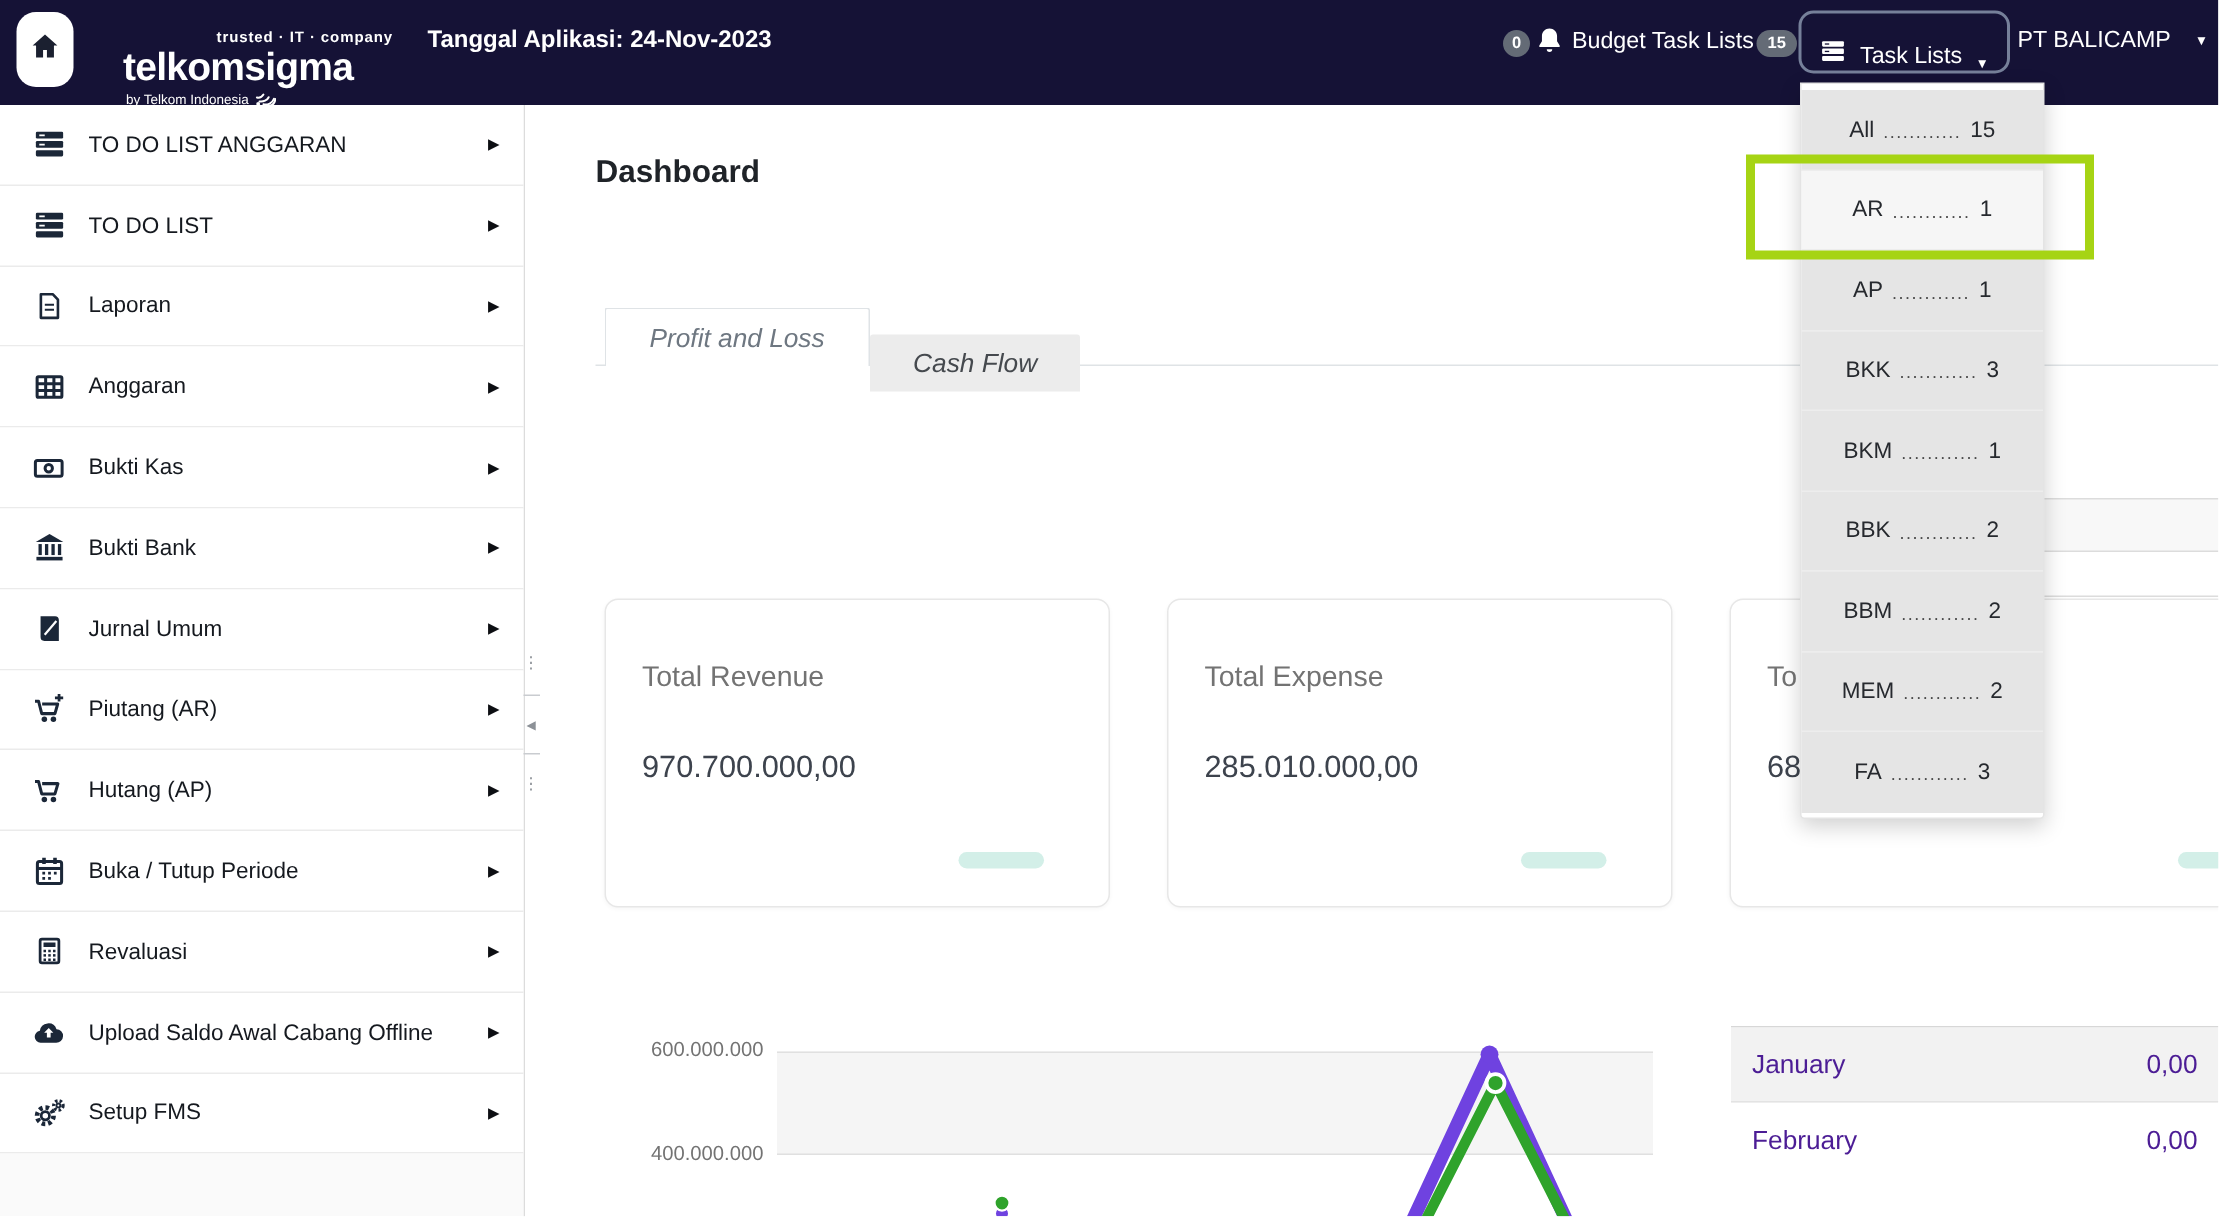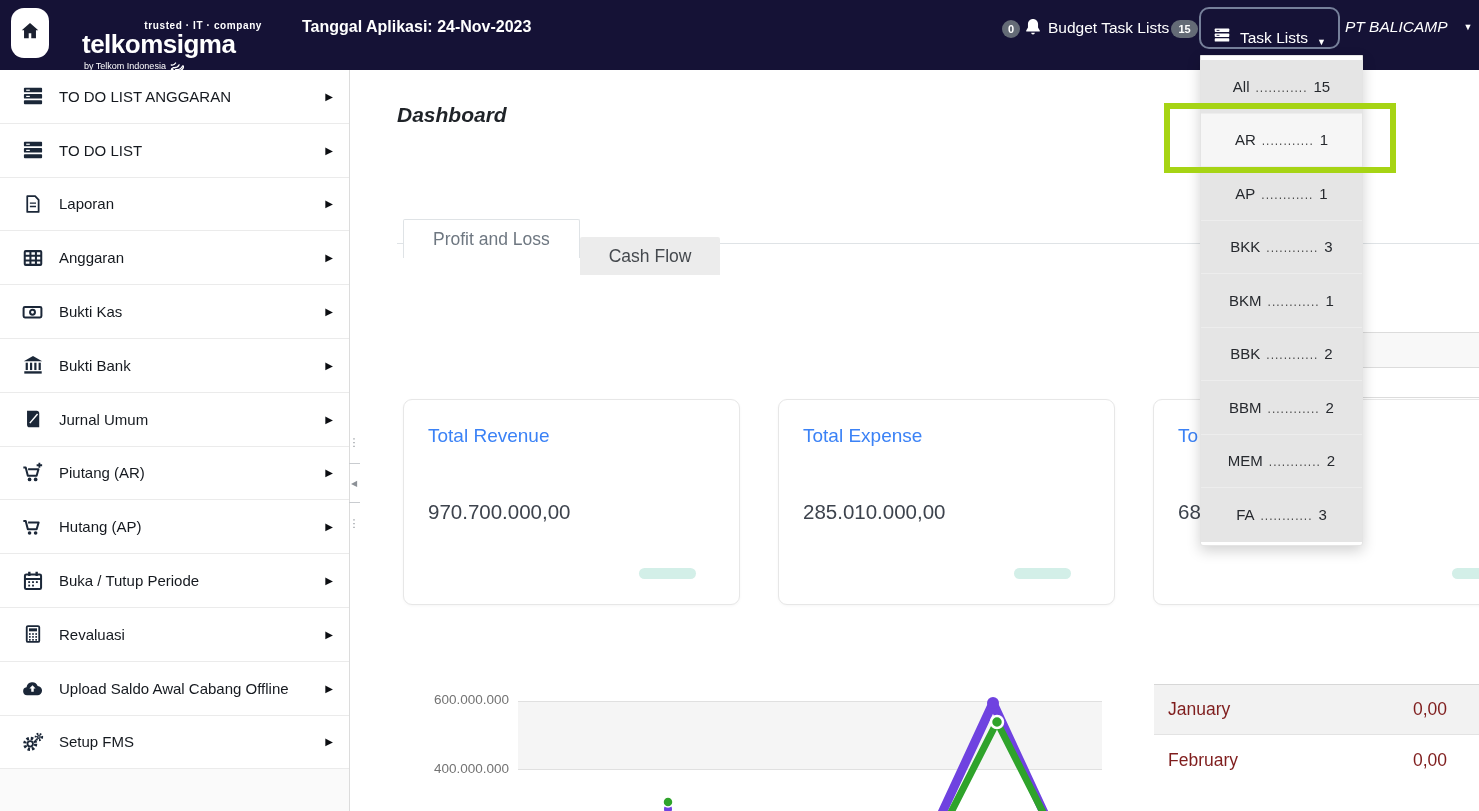--- a/index.html
+++ b/index.html
@@ -7,70 +7,70 @@
   body { font-family:"Liberation Sans", sans-serif; }
   .app { position:relative; width:1479px; height:811px; overflow:hidden; background:#fff; }
 
   
   .hdr { position:absolute; left:0; top:0; width:1479px; height:70px; background:#151236; z-index:20; }
   .home-btn { position:absolute; left:11px; top:8px; width:38px; height:50px; background:#fff; border-radius:13px; display:flex; align-items:center; justify-content:center; cursor:pointer; }
   .logo-wrap { position:absolute; left:82px; top:10px; width:180px; color:#fff;margin-top:10px; }
   .logo-top { font-size:10px; letter-spacing:.6px; text-align:right; font-weight:bold; }
   .logo-name { font-size:26px; font-weight:bold; letter-spacing:-.5px; line-height:1.05; }
   .logo-sub { font-size:9px; display:flex; align-items:center; gap:3px; margin-left:2px; }
-  .app-date { position:absolute; left:302px; top:18px; color:#fff; font-size:16px; font-weight:bold; }
+  .app-date { position:absolute; left:285px; top:18px; color:#fff; font-size:16px; font-weight:bold; }
   .hdr-badge { background:#646b76; color:#fff; display:flex; align-items:center; justify-content:center; font-size:11px; font-weight:bold; }
   .badge-0 { position:absolute; left:1002px; top:20px; width:18px; height:18px; border-radius:50%; }
   .badge-15 { position:absolute; left:1171px; top:20px; width:27px; height:18px; border-radius:9px; }
   .bell-wrap { position:absolute; left:1022px; top:15px; width:22px; height:26px; }
   .budget-label { position:absolute; left:1048px; top:19px; color:#fff; font-size:15.5px; font-weight:500; cursor:pointer; }
   .task-btn { position:absolute; left:1199px; top:7px; height:42px; padding:0 12px; border:2px solid #76809a; border-radius:10px; display:flex; align-items:flex-end; gap:9px; color:#fff; cursor:pointer; }
   .task-btn-label { font-size:15.5px; font-weight:500; }
   .caret { font-size:9px; color:#fff; }
-  .company { position:absolute; left:1345px; top:18px; display:flex; align-items:center; gap:16px; color:#fff; font-size:15.5px; font-weight:500; cursor:pointer;font-style:italic; }
+  .company { position:absolute; left:1345px; top:18px; display:flex; align-items:center; gap:16px; color:#fff; font-size:15.5px; font-weight:500; cursor:pointer; }
 
   
   .sidebar { position:absolute; left:0; top:70px; width:350px; height:741px; background:#fff; border-right:1px solid #dcdcdc; z-index:5; }
   .sb-item { display:flex; align-items:center; height:53.8px; padding:0 16px 0 20px; border-bottom:1px solid #ebebeb; background:#fff; cursor:pointer; }
   .sb-icon { width:25px; height:24px; margin-right:14px; display:flex; align-items:center; justify-content:center; flex:0 0 25px; }
   .sb-label { font-size:15px; color:#15191f; flex:1; }
   .sb-chev { font-size:10px; color:#0c0e12; }
   .sb-rest { height:42px; background:#fafafa; }
   .splitter { position:absolute; left:347px; top:437px; width:14px; height:92px; z-index:6; display:flex; flex-direction:column; align-items:center; justify-content:space-between; color:#9aa0a6; cursor:col-resize; }
   .split-dots { font-size:11px; line-height:1; color:#8c9197; }
   .split-line { width:11px; height:1px; background:#c9ccd0; }
   .split-arrow { font-size:8px; color:#8c9197; }
 
   
   .main { position:absolute; left:350px; top:70px; width:1129px; height:741px; background:#fff; }
-  .page-title { position:absolute; left:47px; top:33px; font-size:21px; font-weight:bold; color:#1f2328;font-style:italic; }
-  .tabs { position:absolute; left:53px; top:149px; display:flex; z-index:2; }
+  .page-title { position:absolute; left:47px; top:33px; font-size:21px; font-weight:bold; color:#1f2328; }
+  .tabs { position:absolute; left:53px; top:135px; display:flex; z-index:2;font-style:italic; }
   .tab { height:38px; display:flex; align-items:center; padding:0 29px; font-size:17.5px; cursor:pointer; }
   .tab.active { background:#fff; border:1px solid #dfe3e6; border-bottom:none; color:#6e7781; height:39px; border-radius:2px 2px 0 0; }
   .tab.inactive { background:#ececec; color:#45494e; border-radius:2px 2px 0 0;margin-top:18px; }
   .tab-underline { position:absolute; left:47px; right:0; top:173px; height:1px; background:#dfe3e6; }
   .rside-band { position:absolute; left:1010px; right:0; top:262px; height:36px; background:#f8f8f8; border-top:1px solid #dcdcdc; border-bottom:1px solid #dcdcdc; }
   .rside-line { position:absolute; left:1010px; right:0; top:327px; height:1px; background:#dcdcdc; }
 
   .card { position:absolute; top:329px; width:337px; height:206px; border:1px solid #e7e7e7; border-radius:9px; background:#fff; box-shadow:0 1px 3px rgba(0,0,0,.04); }
   .card1 { left:53px; } .card2 { left:428px; } .card3 { left:803px; width:372px; border-radius:9px 0 0 9px; }
-  .card-label { position:absolute; left:24px; top:25px; font-size:19px; color:#3b82f6; }
+  .card-label { position:absolute; left:24px; top:41px; font-size:19px; color:#737373; }
   .card-value { position:absolute; left:24px; top:100px; font-size:20.5px; color:#3d434d; }
   .card-pill { position:absolute; right:43px; bottom:25px; width:57px; height:11px; border-radius:6px; background:#d3efe8; }
   .card3 .card-pill { right:15px; }
 
   
   .ytick { position:absolute; width:92px; text-align:right; font-size:13.5px; color:#737373; }
   .chart-band { position:absolute; left:168px; top:631px; width:584px; height:69px; background:#f5f5f5; border-top:1px solid #e0e0e0; border-bottom:1px solid #e0e0e0; }
   .chart-svg { position:absolute; left:168px; top:616px; width:584px; height:125px; overflow:hidden; }
 
   
   .rtable { position:absolute; left:804px; top:614px; width:325px; border-top:1px solid #d7d7d7; }
   .rt-head { display:flex; height:50px; align-items:center; padding:0 15px 0 14px; font-size:17.5px; font-weight:bold; color:#212529; border-bottom:1px solid #d7d7d7; }
-  .rt-row { display:flex; height:50px; align-items:center; padding:0 32px 0 14px; font-size:17.5px; color:#7f1d1d; }
+  .rt-row { display:flex; height:50px; align-items:center; padding:0 14px 0 14px; font-size:17.5px; color:#4c1d95; }
   .rt-row.striped { background:#f2f2f2; border-bottom:1px solid #e3e3e3; }
   .rt-left { flex:1; } .rt-right { text-align:right; }
 
   
   .dropdown { position:absolute; left:1200px; top:55px; width:163px; background:#fff; border:1px solid #e4e4e4; box-shadow:0 5px 14px rgba(0,0,0,.18); z-index:30; padding:4px 0 3px 0; border-radius:0 0 3px 3px; }
   .dd-item { height:53.5px; display:flex; align-items:center; justify-content:center; gap:6px; font-size:15px; color:#26292e; border-bottom:1px solid #ededed; cursor:pointer; background:#e5e5e5; }
   .dd-item:last-child { border-bottom:none; }
   .dd-item.hover { background:#f6f6f6; }
   .dd-dots { color:#4a4a4a; letter-spacing:1px; font-size:12px; margin-top:3px; }
 

